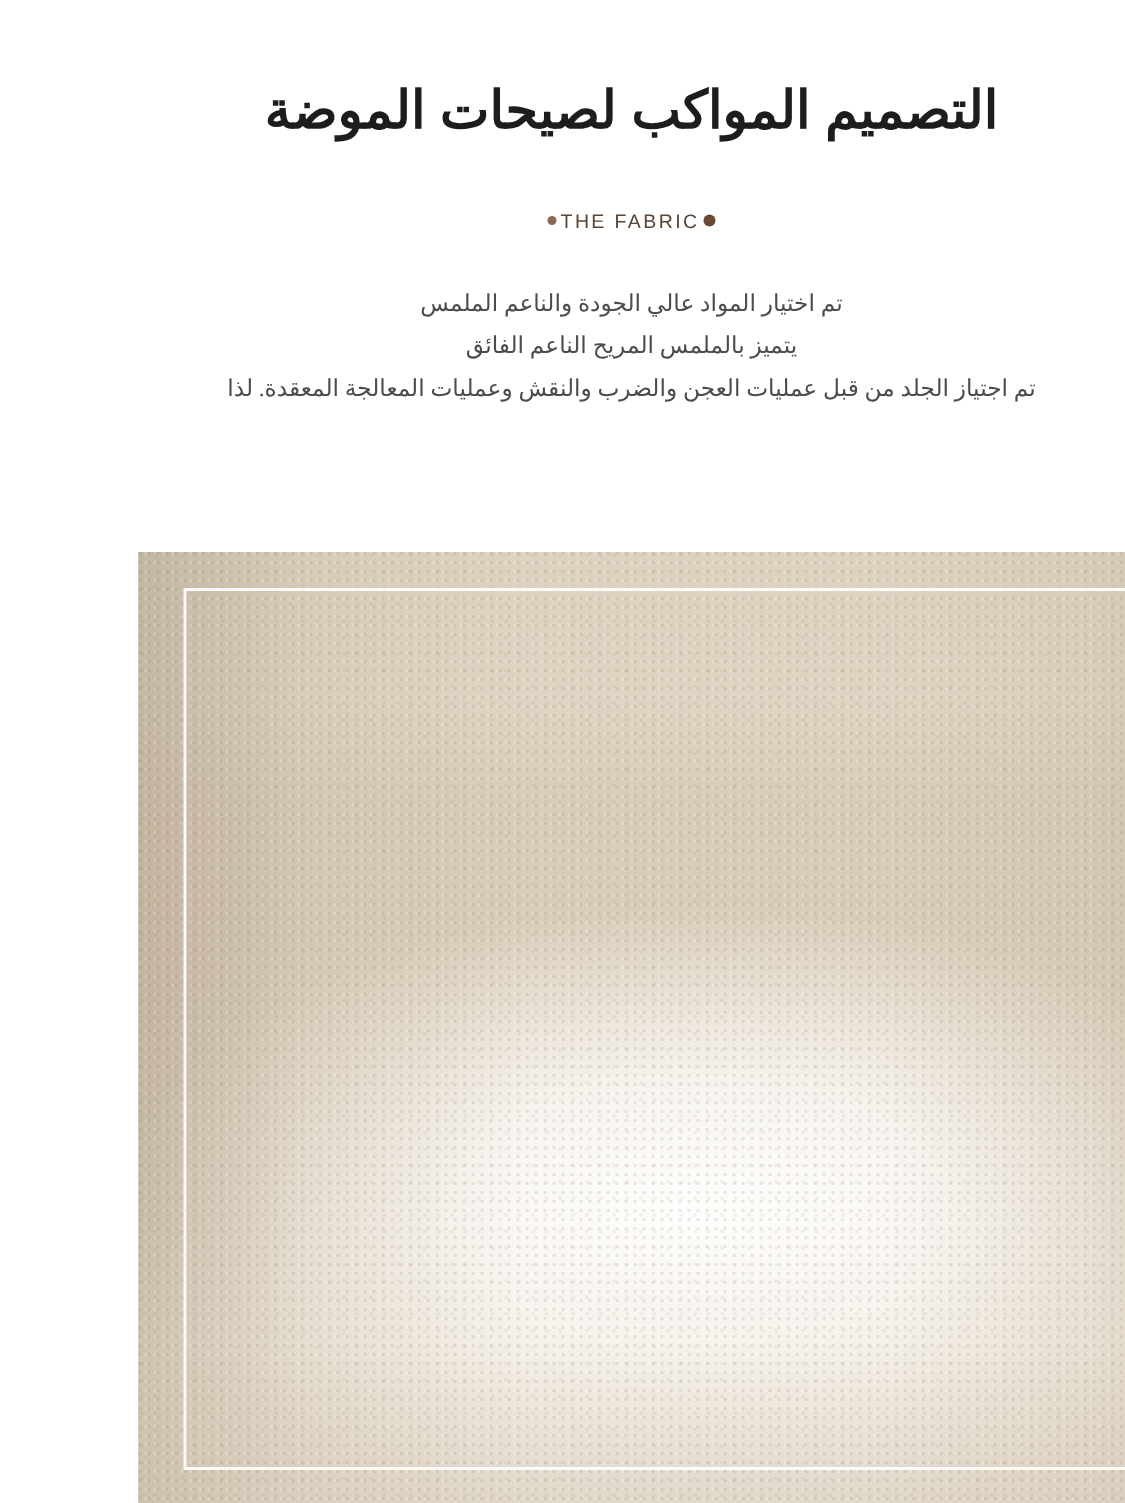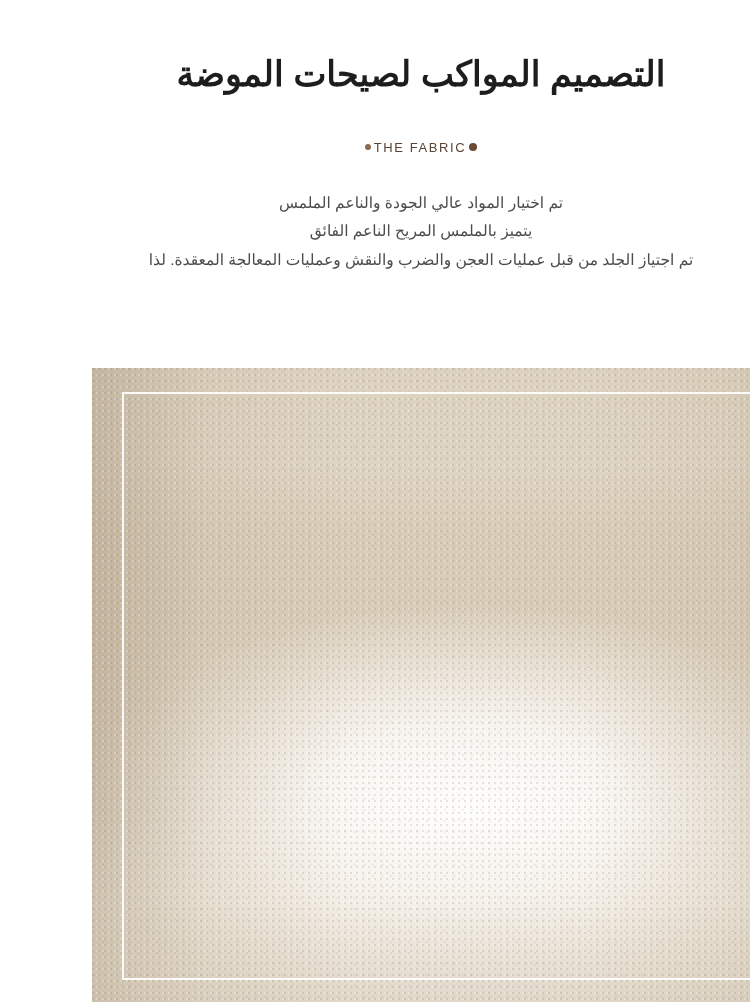--- a/index.html
+++ b/index.html
@@ -66,20 +66,21 @@
 
   
   .body-copy {
     margin-top: 34px;
     text-align: center;
     direction: rtl;
     color: #4c4c4c;
     font-size: 15.5px;
     line-height: 1.85;
     padding: 0 40px;
+    font-family: Liberation Serif, serif;
   }
   .body-copy .line {
     display: block;
     white-space: nowrap;
   }
 
   
   .photo {
     position: absolute;
     left: 0;

